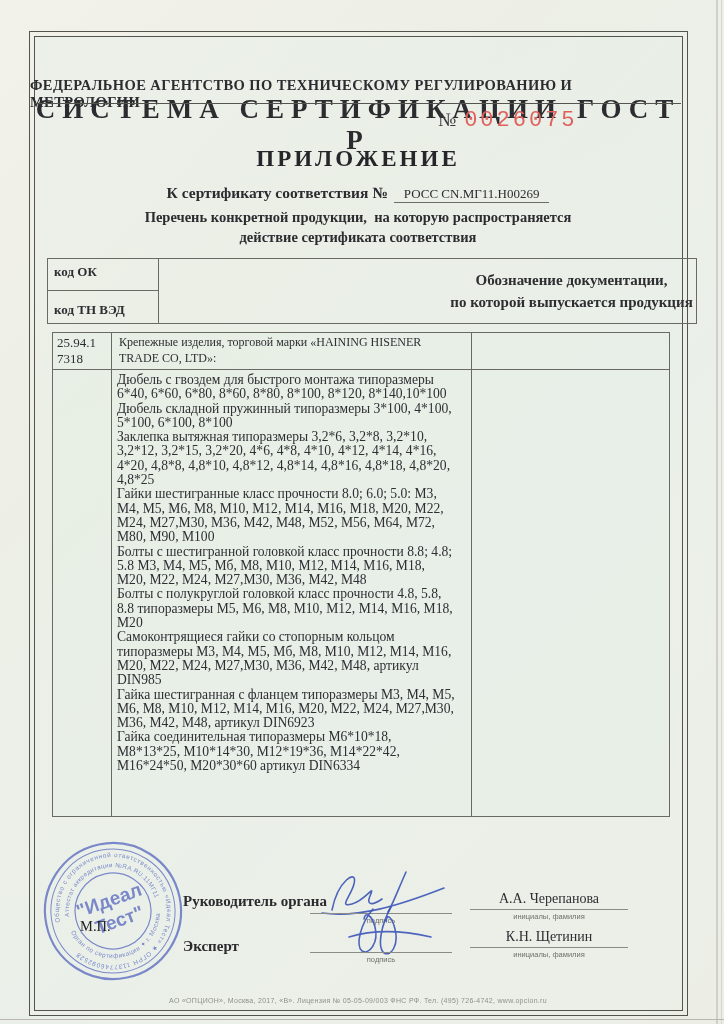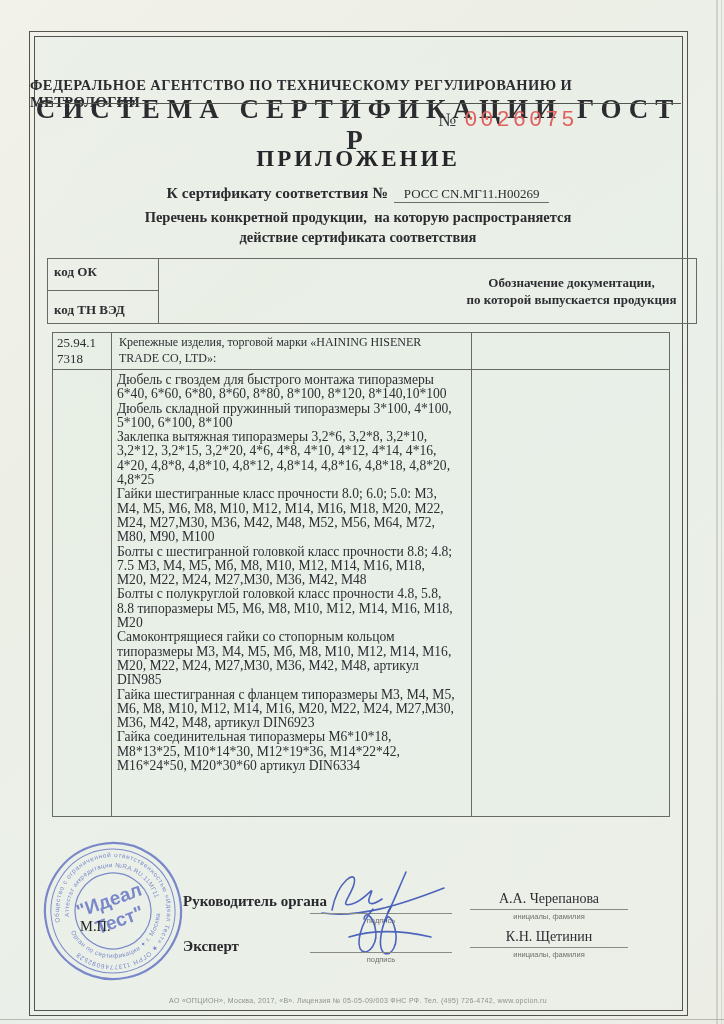--- a/index.html
+++ b/index.html
@@ -35,21 +35,21 @@
   .thead{position:absolute;left:47px;top:258px;width:648px;height:64px;border:1px solid #6a6a64;}
   .thead .c1{position:absolute;left:0;top:0;width:110px;height:100%;border-right:1px solid #6a6a64;}
   .thead .c1 .top{position:absolute;left:6px;top:5px;font-size:13px;font-weight:bold;color:#2e2e32;}
   .thead .c1 .bot{position:absolute;left:6px;bottom:5px;font-size:13px;font-weight:bold;color:#2e2e32;}
   .thead .c1 .div{position:absolute;left:0;top:31px;width:100%;height:1px;background:#6a6a64;}
   .thead .c2{position:absolute;left:111px;top:0;width:287px;height:100%;border-right:1px solid #6a6a64;
              display:flex;align-items:center;justify-content:center;text-align:center;
              font-size:13px;font-weight:bold;color:#2e2e32;white-space:pre-line;line-height:17px;}
   .thead .c3{position:absolute;left:399px;top:0;right:0;height:100%;
              display:flex;align-items:center;justify-content:center;text-align:center;
-             font-size:13px;font-weight:bold;color:#2e2e32;white-space:pre-line;line-height:17px;}
+             font-size:15px;font-weight:bold;color:#2e2e32;white-space:pre-line;line-height:22px;}
   
   .tbody{position:absolute;left:52px;top:332px;width:616px;height:483px;border:1px solid #6a6a64;
          background:rgba(222,238,230,.18);}
   .tbody .v1{position:absolute;left:58px;top:0;width:1px;height:100%;background:#6a6a64;}
   .tbody .v2{position:absolute;left:418px;top:0;width:1px;height:100%;background:#6a6a64;}
   .tbody .h1{position:absolute;left:0;top:36px;width:100%;height:1px;background:#6a6a64;}
   .codes{position:absolute;left:4px;top:2px;font-size:13px;line-height:16px;color:#2e2e33;}
   .row1name{position:absolute;left:66px;top:2px;width:344px;font-size:12px;line-height:15.5px;color:#2e2e33;}
   .prods{position:absolute;left:64px;top:40px;width:340px;}
   .prod{font-size:13.6px;line-height:14.3px;color:#2e2e33;}
@@ -110,21 +110,21 @@
     <div class="codes">
       <div>25.94.1</div>
       <div>7318</div>
     </div>
     <div class="row1name">Крепежные изделия, торговой марки «HAINING HISENER TRADE CO, LTD»:</div>
     <div class="prods">
         <div class="prod">Дюбель с гвоздем для быстрого монтажа типоразмеры 6*40, 6*60, 6*80, 8*60, 8*80, 8*100, 8*120, 8*140,10*100</div>
         <div class="prod">Дюбель складной пружинный типоразмеры 3*100, 4*100, 5*100, 6*100, 8*100</div>
         <div class="prod">Заклепка вытяжная типоразмеры 3,2*6, 3,2*8, 3,2*10, 3,2*12, 3,2*15, 3,2*20, 4*6, 4*8, 4*10, 4*12, 4*14, 4*16, 4*20, 4,8*8, 4,8*10, 4,8*12, 4,8*14, 4,8*16, 4,8*18, 4,8*20, 4,8*25</div>
         <div class="prod">Гайки шестигранные класс прочности 8.0; 6.0; 5.0: М3, М4, М5, М6, М8, М10, М12, М14, М16, М18, М20, М22, М24, М27,М30, М36, М42, М48, М52, М56, М64, М72, М80, М90, М100</div>
-        <div class="prod">Болты с шестигранной головкой класс прочности 8.8; 4.8; 7.5 М3, М4, М5, Мб, М8, М10, М12, М14, М16, М18, М20, М22, М24, М27,М30, М36, М42, М48</div>
+        <div class="prod">Болты с шестигранной головкой класс прочности 8.8; 4.8; 5.8 М3, М4, М5, Мб, М8, М10, М12, М14, М16, М18, М20, М22, М24, М27,М30, М36, М42, М48</div>
         <div class="prod">Болты с полукруглой головкой класс прочности 4.8, 5.8, 8.8 типоразмеры М5, М6, М8, М10, М12, М14, М16, М18, М20</div>
         <div class="prod">Самоконтрящиеся гайки со стопорным кольцом типоразмеры М3, М4, М5, Мб, М8, М10, М12, М14, М16, М20, М22, М24, М27,М30, М36, М42, М48, артикул DIN985</div>
         <div class="prod">Гайка шестигранная с фланцем типоразмеры М3, М4, М5, М6, М8, М10, М12, М14, М16, М20, М22, М24, М27,М30, М36, М42, М48, артикул DIN6923</div>
         <div class="prod">Гайка соединительная типоразмеры М6*10*18, М8*13*25, М10*14*30, М12*19*36, М14*22*42, М16*24*50, М20*30*60 артикул DIN6334</div>
       </div>
   </div>
 
   <svg class="stamp" viewBox="0 0 146 146">
     <defs>
       <path id="ringOuter" d="M19,73 a54,54 0 1,1 108,0 a54,54 0 1,1 -108,0"></path>

